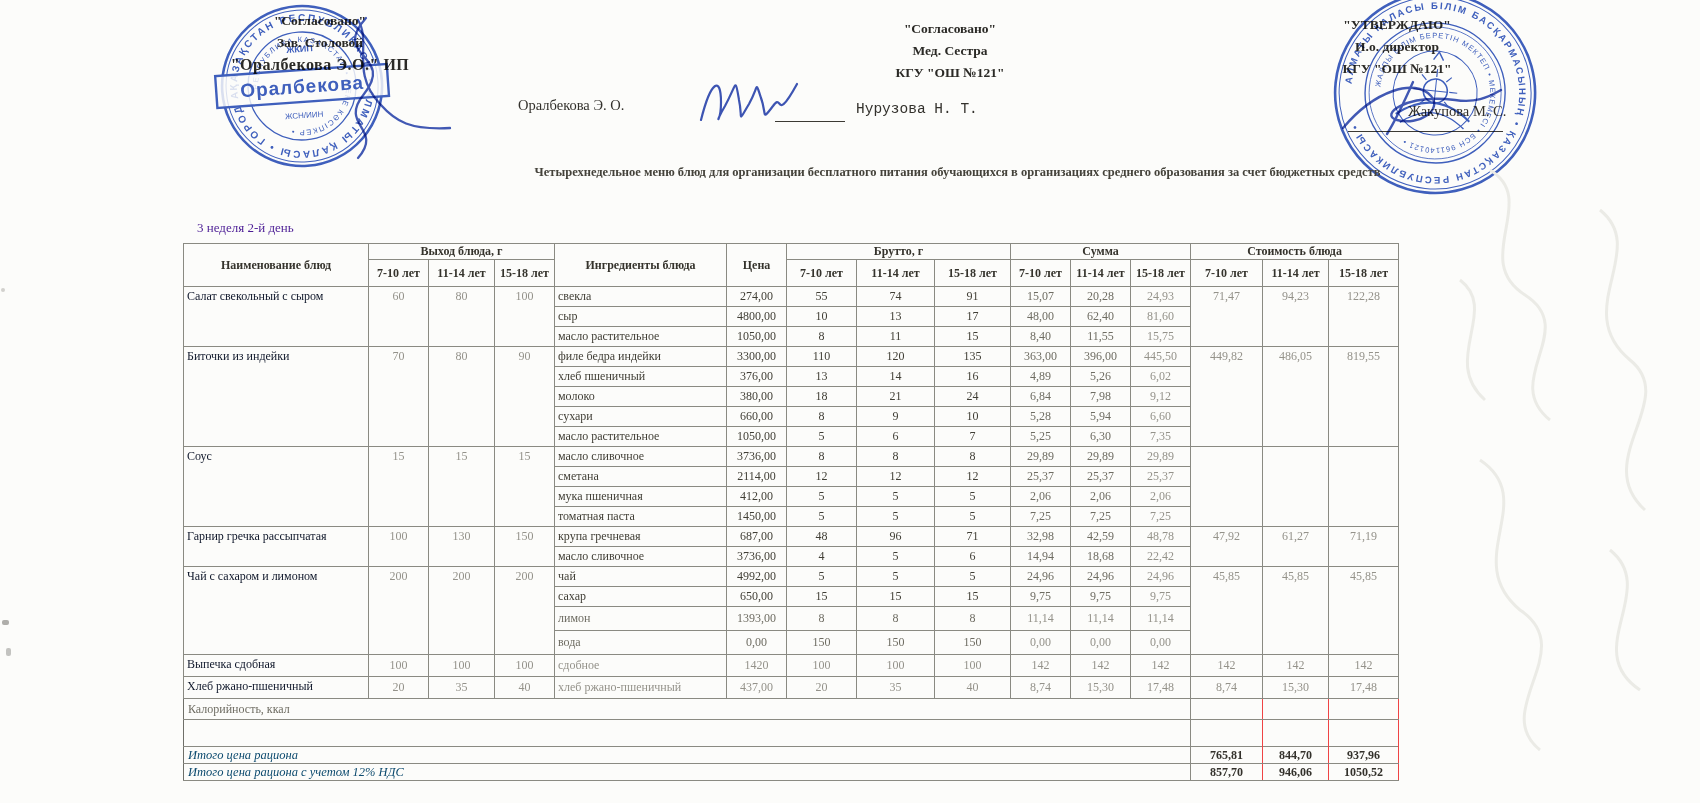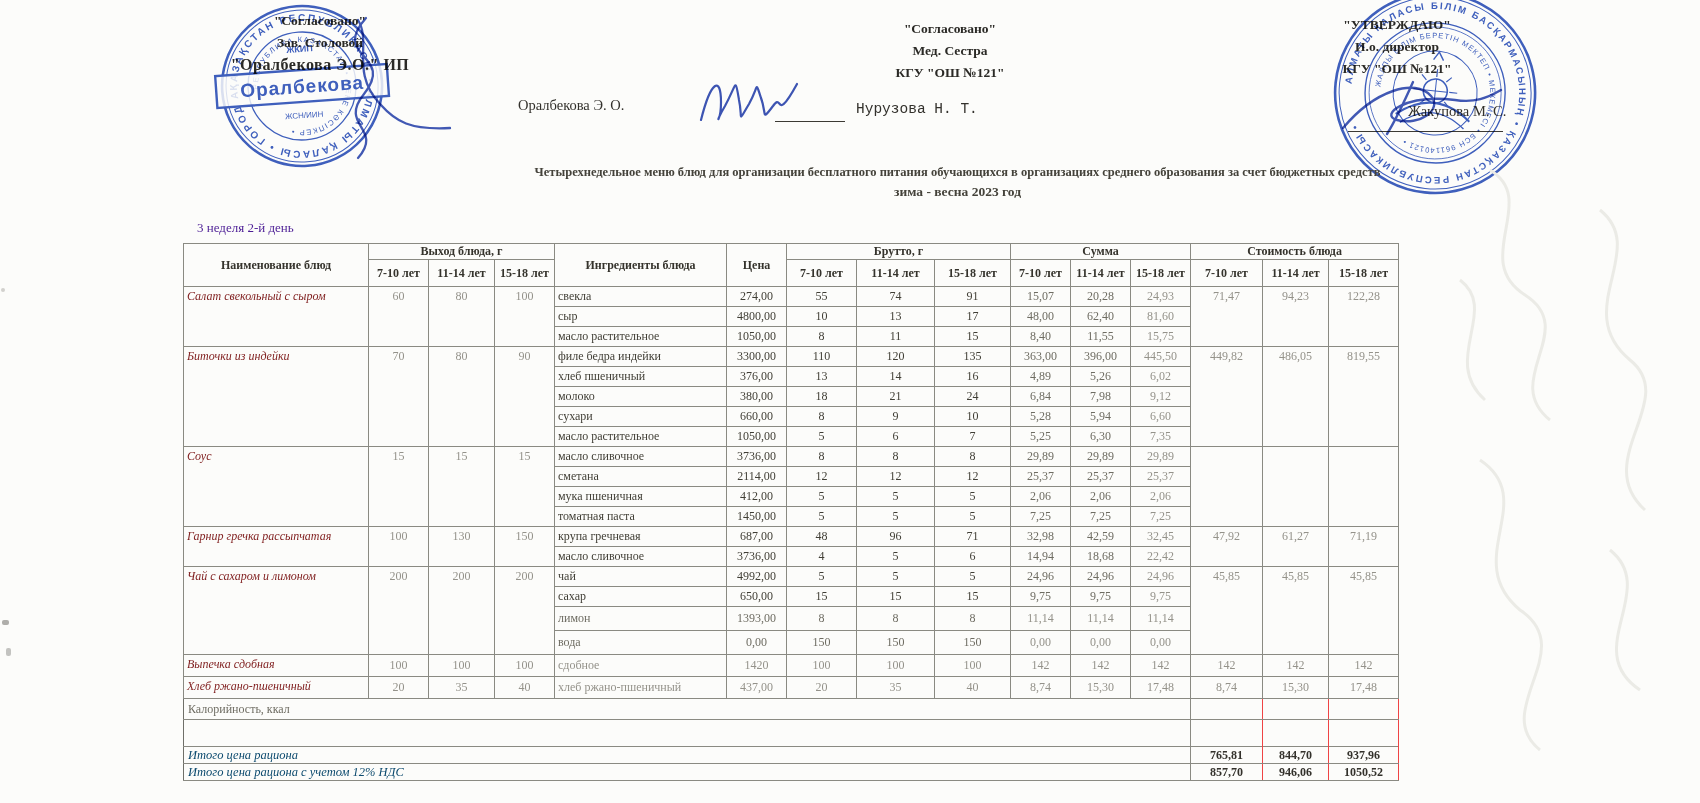--- a/index.html
+++ b/index.html
@@ -29,21 +29,21 @@
              white-space:nowrap;text-align:center;vertical-align:middle;}
   .menu th{font-weight:bold;color:#35332c;font-size:12px;}
   .menu tr.hrow1 th{height:15px;}
   .menu tr.hrow2 th{height:26px;}
   td.nm{white-space:normal;text-align:left;vertical-align:top;padding-top:2px;line-height:14px;}
   td.ing{text-align:left;}
   td[rowspan]{vertical-align:top;padding-top:2px;}
   .f1{color:#403e35;}
   .f2{color:#6e6c62;}
   .f3{color:#94928a;}
-  .f4{color:#7f1d1d;font-style:italic;}
+  .f4{color:#0f172a;}
   tr.cal td,tr.gap td,tr.tot td{border-left:none;border-right:none;}
   tr.cal td.vcell,tr.gap td.vcell,tr.tot td.vcell{border-left:1px solid #8a8a82;border-right:1px solid #ef4444;}
   tr.cal td{height:20px;}
   tr.gap td{height:26px;border-top:none;border-bottom:none;}
   td.lbl{text-align:left;padding-left:4px;}
   tr.tot td{height:16px;}
   tr.tot td.lbl{font-style:italic;color:#0c4a6e;font-size:12.5px;}
   td.totv{font-weight:bold;color:#33312b;}
   
   .speck{position:absolute;background:#6f6e68;border-radius:2px;}
@@ -146,21 +146,20 @@
       <line x1="107" y1="113" x2="102" y2="118" stroke-width="1.2"></line>
       <line x1="127" y1="113" x2="132" y2="118" stroke-width="1.2"></line>
       <path d="M80,130 Q117,100 154,130" stroke-width="2"></path>
       <path d="M85,138 Q117,112 149,138" stroke-width="1.4"></path>
       <path d="M112,72 L117,64 L122,72" stroke-width="1.4"></path>
     </g>
   </svg>
 
   <div class="title">
     <div>Четырехнедельное меню блюд для организации бесплатного питания обучающихся в организациях среднего образования за счет бюджетных средств</div>
-    <div class="l2">зима - весна 2023 год</div>
   </div>
   <div class="week">3 неделя 2-й день</div>
 
   <table class="menu">
     <colgroup>
       <col style="width:185px">
         <col style="width:60px">
         <col style="width:66px">
         <col style="width:60px">
       <col style="width:172px">
@@ -351,21 +350,21 @@
         <td class="f3" rowspan="2">100</td>
         <td class="f3" rowspan="2">130</td>
         <td class="f3" rowspan="2">150</td>
         <td class="ing f1">крупа гречневая</td>
         <td class="f1">687,00</td>
         <td class="f1">48</td>
         <td class="f1">96</td>
         <td class="f1">71</td>
         <td class="f2">32,98</td>
         <td class="f2">42,59</td>
-        <td class="f3">32,45</td>
+        <td class="f3">48,78</td>
         <td class="f3" rowspan="2">47,92</td>
         <td class="f3" rowspan="2">61,27</td>
         <td class="f3" rowspan="2">71,19</td>
       </tr>
       <tr>
         <td class="ing f1">масло сливочное</td>
         <td class="f1">3736,00</td>
         <td class="f1">4</td>
         <td class="f1">5</td>
         <td class="f1">6</td>

